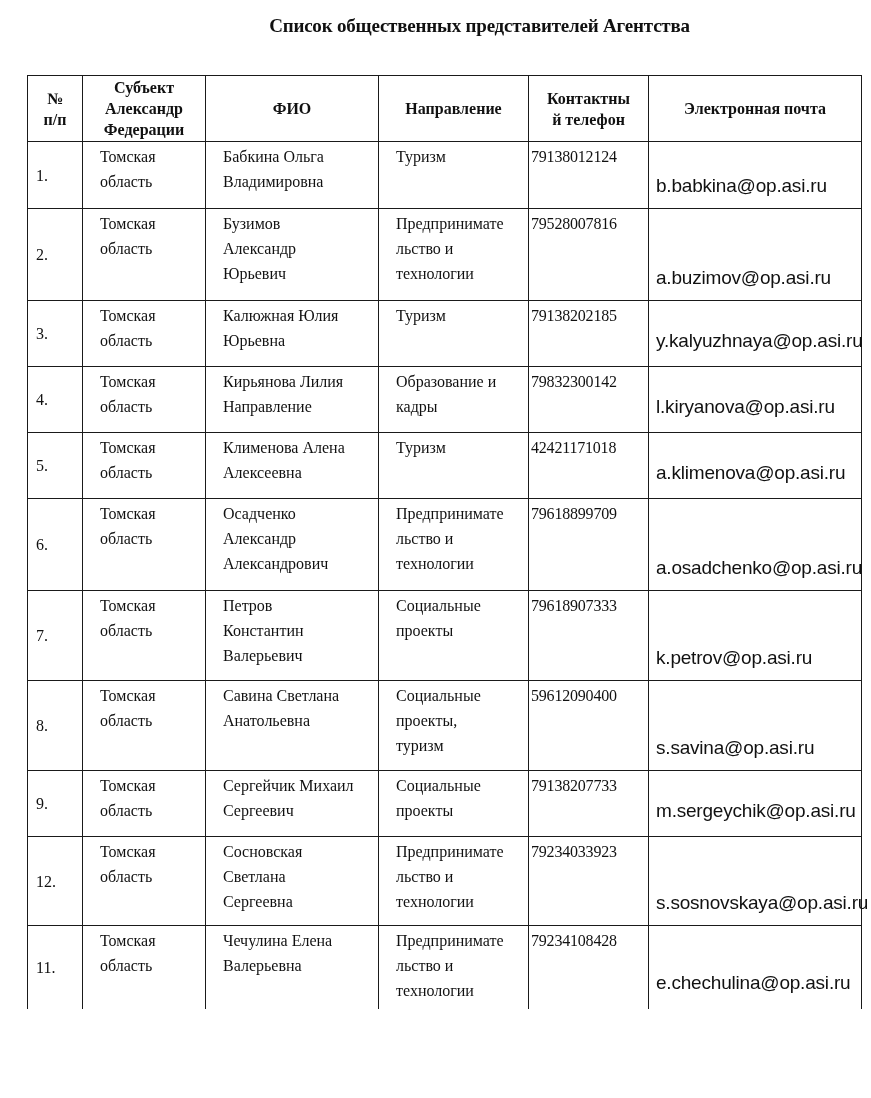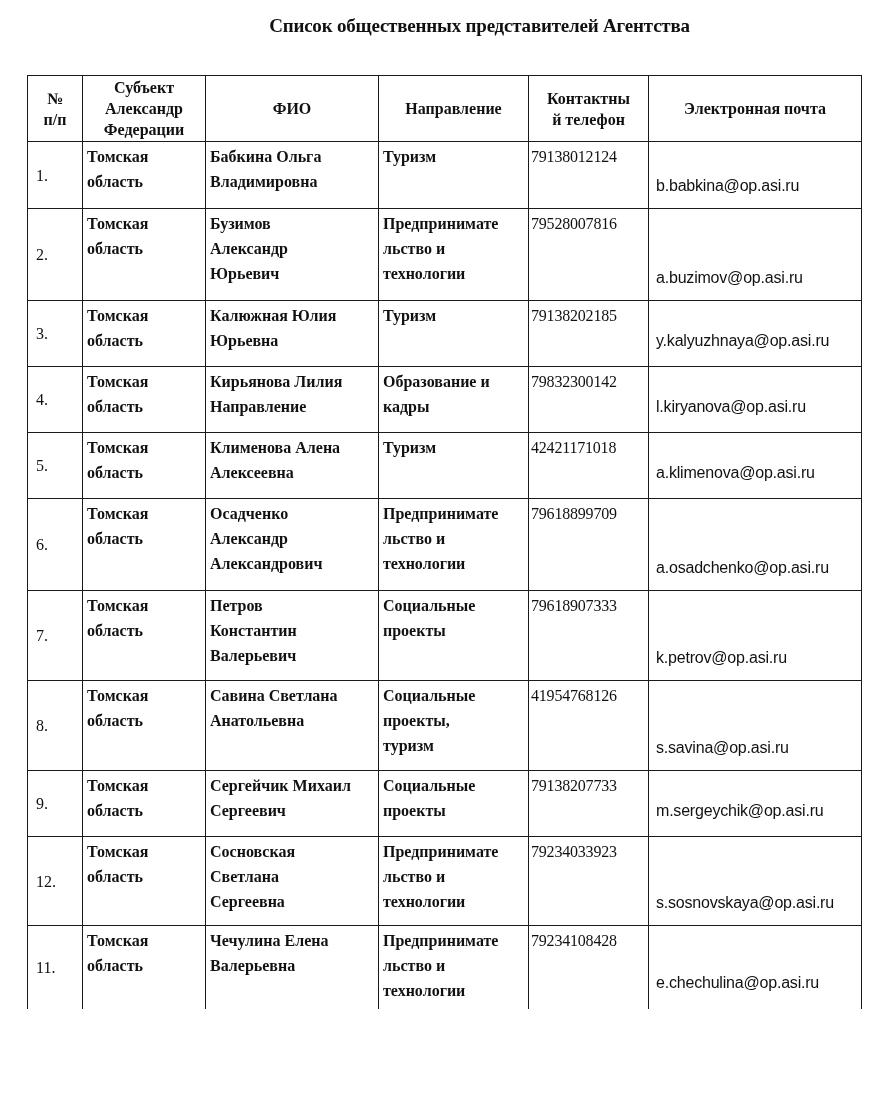--- a/index.html
+++ b/index.html
@@ -18,22 +18,22 @@
   }
   td, th {
     border: 1.5px solid #1a1a1a; padding: 0; vertical-align: top;
     font-size: 16px; line-height: 25px; font-weight: normal;
   }
   th {
     font-weight: bold; text-align: center; vertical-align: middle;
     font-size: 16px; line-height: 21px;
   }
   td.num { vertical-align: middle; padding-left: 8px; }
-  td.cell { padding: 2px 0 0 4px; font-weight: bold; }
-  td.mail { vertical-align: bottom; padding: 0 0 10px 7px; font-family: "Liberation Sans", "DejaVu Sans", sans-serif; font-size: 16px; letter-spacing: -0.2px; }
+  td.cell { padding: 2px 0 0 17px; }
+  td.mail { vertical-align: bottom; padding: 0 0 10px 7px; font-family: "Liberation Sans", "DejaVu Sans", sans-serif; font-size: 19px; letter-spacing: -0.2px; }
   td.phone { padding: 2px 0 0 2px; letter-spacing: -0.2px; }
   tr.last td { border-bottom: none; }
   .line { display: block; }
 </style>
 </head>
 <body>
 
 <div class="title">
   <div>Список общественных представителей Агентства</div>
 </div>
@@ -211,21 +211,21 @@
         </td>
       <td class="cell">
           <span class="line">Савина Светлана</span>
           <span class="line">Анатольевна</span>
         </td>
       <td class="cell">
           <span class="line">Социальные</span>
           <span class="line">проекты,</span>
           <span class="line">туризм</span>
         </td>
-      <td class="phone">41954768126</td>
+      <td class="phone">59612090400</td>
       <td class="mail">s.savina@op.asi.ru</td>
     </tr>
 
     <tr style="height:66px">
       <td class="num">9.</td>
       <td class="cell">
           <span class="line">Томская</span>
           <span class="line">область</span>
         </td>
       <td class="cell">

